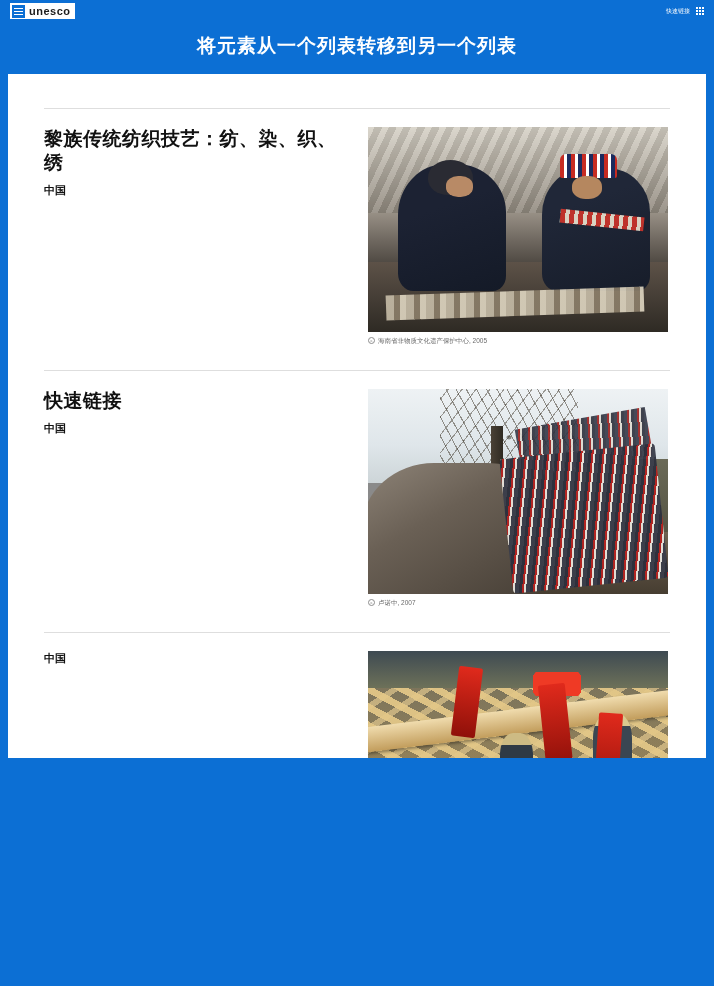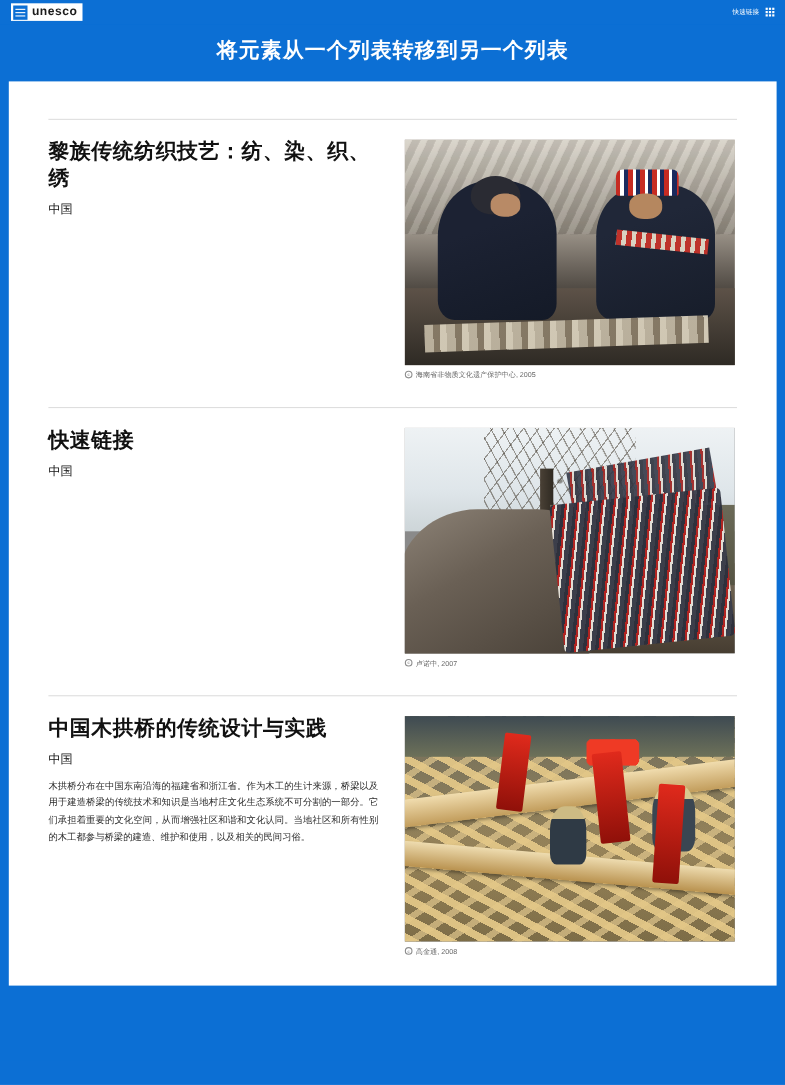--- a/index.html
+++ b/index.html
@@ -100,21 +100,21 @@
     color: #ffffff;
     letter-spacing: 1px;
     text-align: center;
   }
   
   .sheet {
     position: absolute;
     left: 8px;
     top: 74px;
     width: 698px;
-    height: 822px;
+    height: 684px;
     background: #ffffff;
     box-sizing: border-box;
     overflow: hidden;
   }
   .list {
     padding: 34px 36px 0 36px;
   }
   .item {
     display: flex;
     border-top: 1px solid #dedede;
@@ -131,21 +131,21 @@
   .item-title {
     font-size: 19px;
     font-weight: bold;
     color: #111111;
     margin: 0 0 8px 0;
     line-height: 1.25;
     letter-spacing: 0.5px;
   }
   .item-country {
     font-size: 11px;
-    font-weight: normal;
+    font-weight: bold;
     color: #111111;
     margin: 0 0 9px 0;
   }
   .item-desc {
     font-size: 8.5px;
     line-height: 1.85;
     color: #2b2b2b;
     margin: 0;
     text-align: justify;
   }
@@ -455,23 +455,21 @@
             <span class="line"></span>
           </div>
           <div class="caption">
             <span class="c-mark">c</span><span>卢诺中, 2007</span>
           </div>
         </div>
       </div>
 
       <div class="item">
         <div class="item-text">
-          <h2 class="item-title">中国木拱桥的传统设计与实践</h2>
           <div class="item-country">中国</div>
-          <p class="item-desc">木拱桥分布在中国东南沿海的福建省和浙江省。作为木工的生计来源，桥梁以及用于建造桥梁的传统技术和知识是当地村庄文化生态系统不可分割的一部分。它们承担着重要的文化空间，从而增强社区和谐和文化认同。当地社区和所有性别的木工都参与桥梁的建造、维护和使用，以及相关的民间习俗。</p>
         </div>
         <div class="item-media">
           <div class="photo p3">
             <span class="bg"></span>
             <span class="beams"></span>
             <span class="roof"></span>
             <span class="beam-a"></span>
             <span class="beam-b"></span>
             <span class="worker2"></span>
             <span class="worker"></span>

